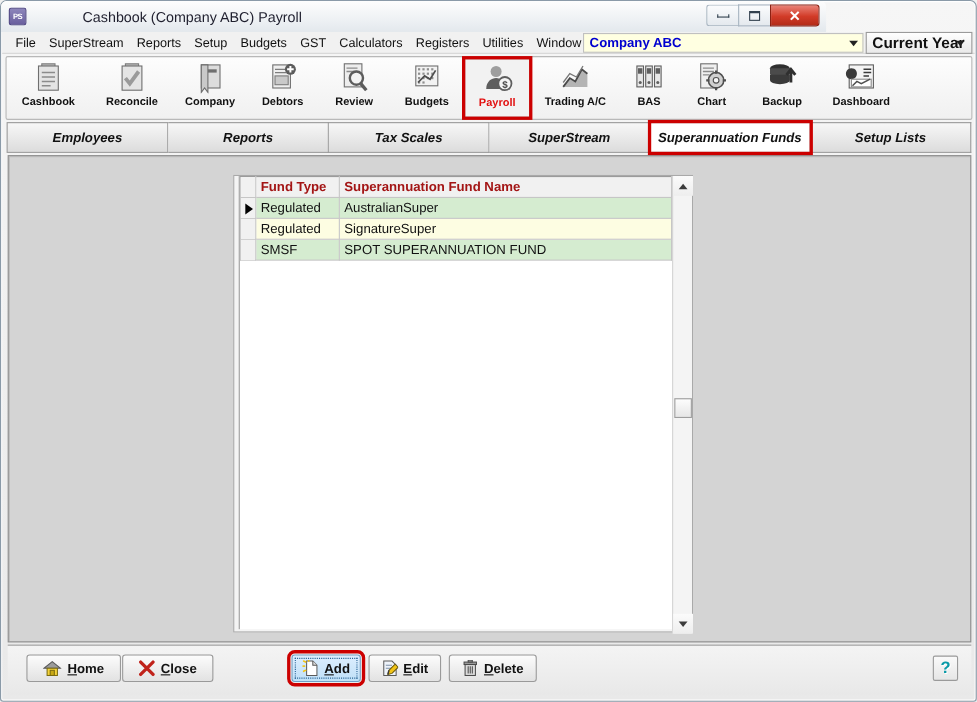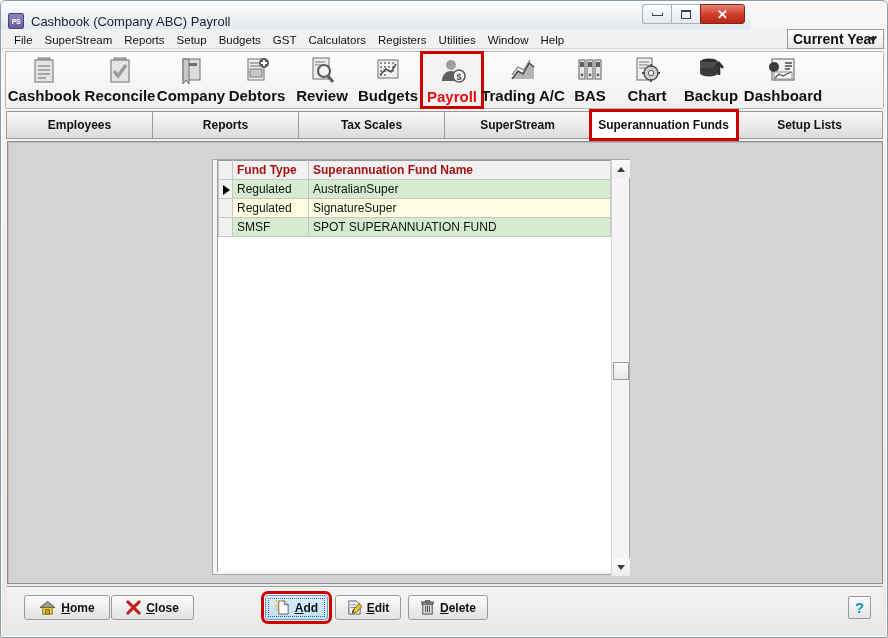--- a/index.html
+++ b/index.html
@@ -18,21 +18,21 @@
     border: 1px solid #8a9aa8;
     border-radius: 6px 6px 3px 3px;
     box-shadow: inset 0 0 0 1px #ffffff;
   }
 
   
   #titlebar {
     position:absolute; left:0; top:0; width:750px; height:28px;
     background: linear-gradient(#fdfdfd, #eef1f4 60%, #e3e8ed);
     border-radius: 5px 5px 0 0;
-    display:flex; align-items:flex-end;
+    display:flex; align-items:center;gap:44px;
   }
   #app-icon {
     width:16px; height:16px; margin-left:7px; margin-right:7px;
     background: linear-gradient(#8d86bb, #6a5f9e);
     border:1px solid #4a4080; border-radius:2px;
     color:#fff; font-size:7px; font-weight:bold;
     display:flex; align-items:center; justify-content:center;
     letter-spacing:-0.5px; flex:none;
   }
   #title-text {
@@ -99,33 +99,34 @@
     position:absolute; left:4px; top:50px; width:879px; height:58px;
     background: linear-gradient(#fdfdfd, #f0f0f0);
     border:1px solid #b8b8b8; border-radius:2px;
     display:flex; align-items:flex-start;
   }
   .tb-btn {
     height:54px; padding:2px 4px 0 4px; margin-top:1px;
     display:flex; flex-direction:column; align-items:center; justify-content:flex-start;
     position:relative;
   }
-  .tb-label { font-size:15px; font-weight:bold; color:#111; margin-top:2px; white-space:nowrap; }
+  .tb-label { font-size:10px; font-weight:bold; color:#111; margin-top:2px; white-space:nowrap; }
   .tb-btn.active .tb-label { color:#e21010; }
   .tb-btn.active {
     background:#f2f2f2;
     outline:3px solid #cc0000; outline-offset:-1px;
     border:1px solid #b5b5b5;
   }
   .tb-ico { width:30px; height:30px; position:relative; }
 
   
   #tabbar {
     position:absolute; left:5px; top:110px; width:877px; height:28px;
     display:flex;
+    font-style:italic;
   }
   .tab {
     flex:1; height:28px;
     background: linear-gradient(#f7f7f7, #dcdcdc);
     border:1px solid #9a9a9a; border-left:none;
     display:flex; align-items:center; justify-content:center;
     font-size:12px; font-weight:bold; color:#111;
     position:relative;
   }
   .tab:first-child { border-left:1px solid #9a9a9a; }
@@ -263,20 +264,24 @@
     <div class="menu-item">Reports</div>
     <div class="menu-item">Setup</div>
     <div class="menu-item">Budgets</div>
     <div class="menu-item">GST</div>
     <div class="menu-item">Calculators</div>
     <div class="menu-item">Registers</div>
     <div class="menu-item">Utilities</div>
     <div class="menu-item">Window</div>
     <div class="menu-item">Help</div>
 
+    <div id="company-combo">
+      <div id="company-name">Company ABC</div>
+      <div id="company-arrow"></div>
+    </div>
 
     <div id="year-combo">
       <div id="year-label">Current Year</div>
       <div id="year-arrow"></div>
     </div>
   </div>
 
   <div id="toolbar">
 
     <div class="tb-btn" style="width:76px">

